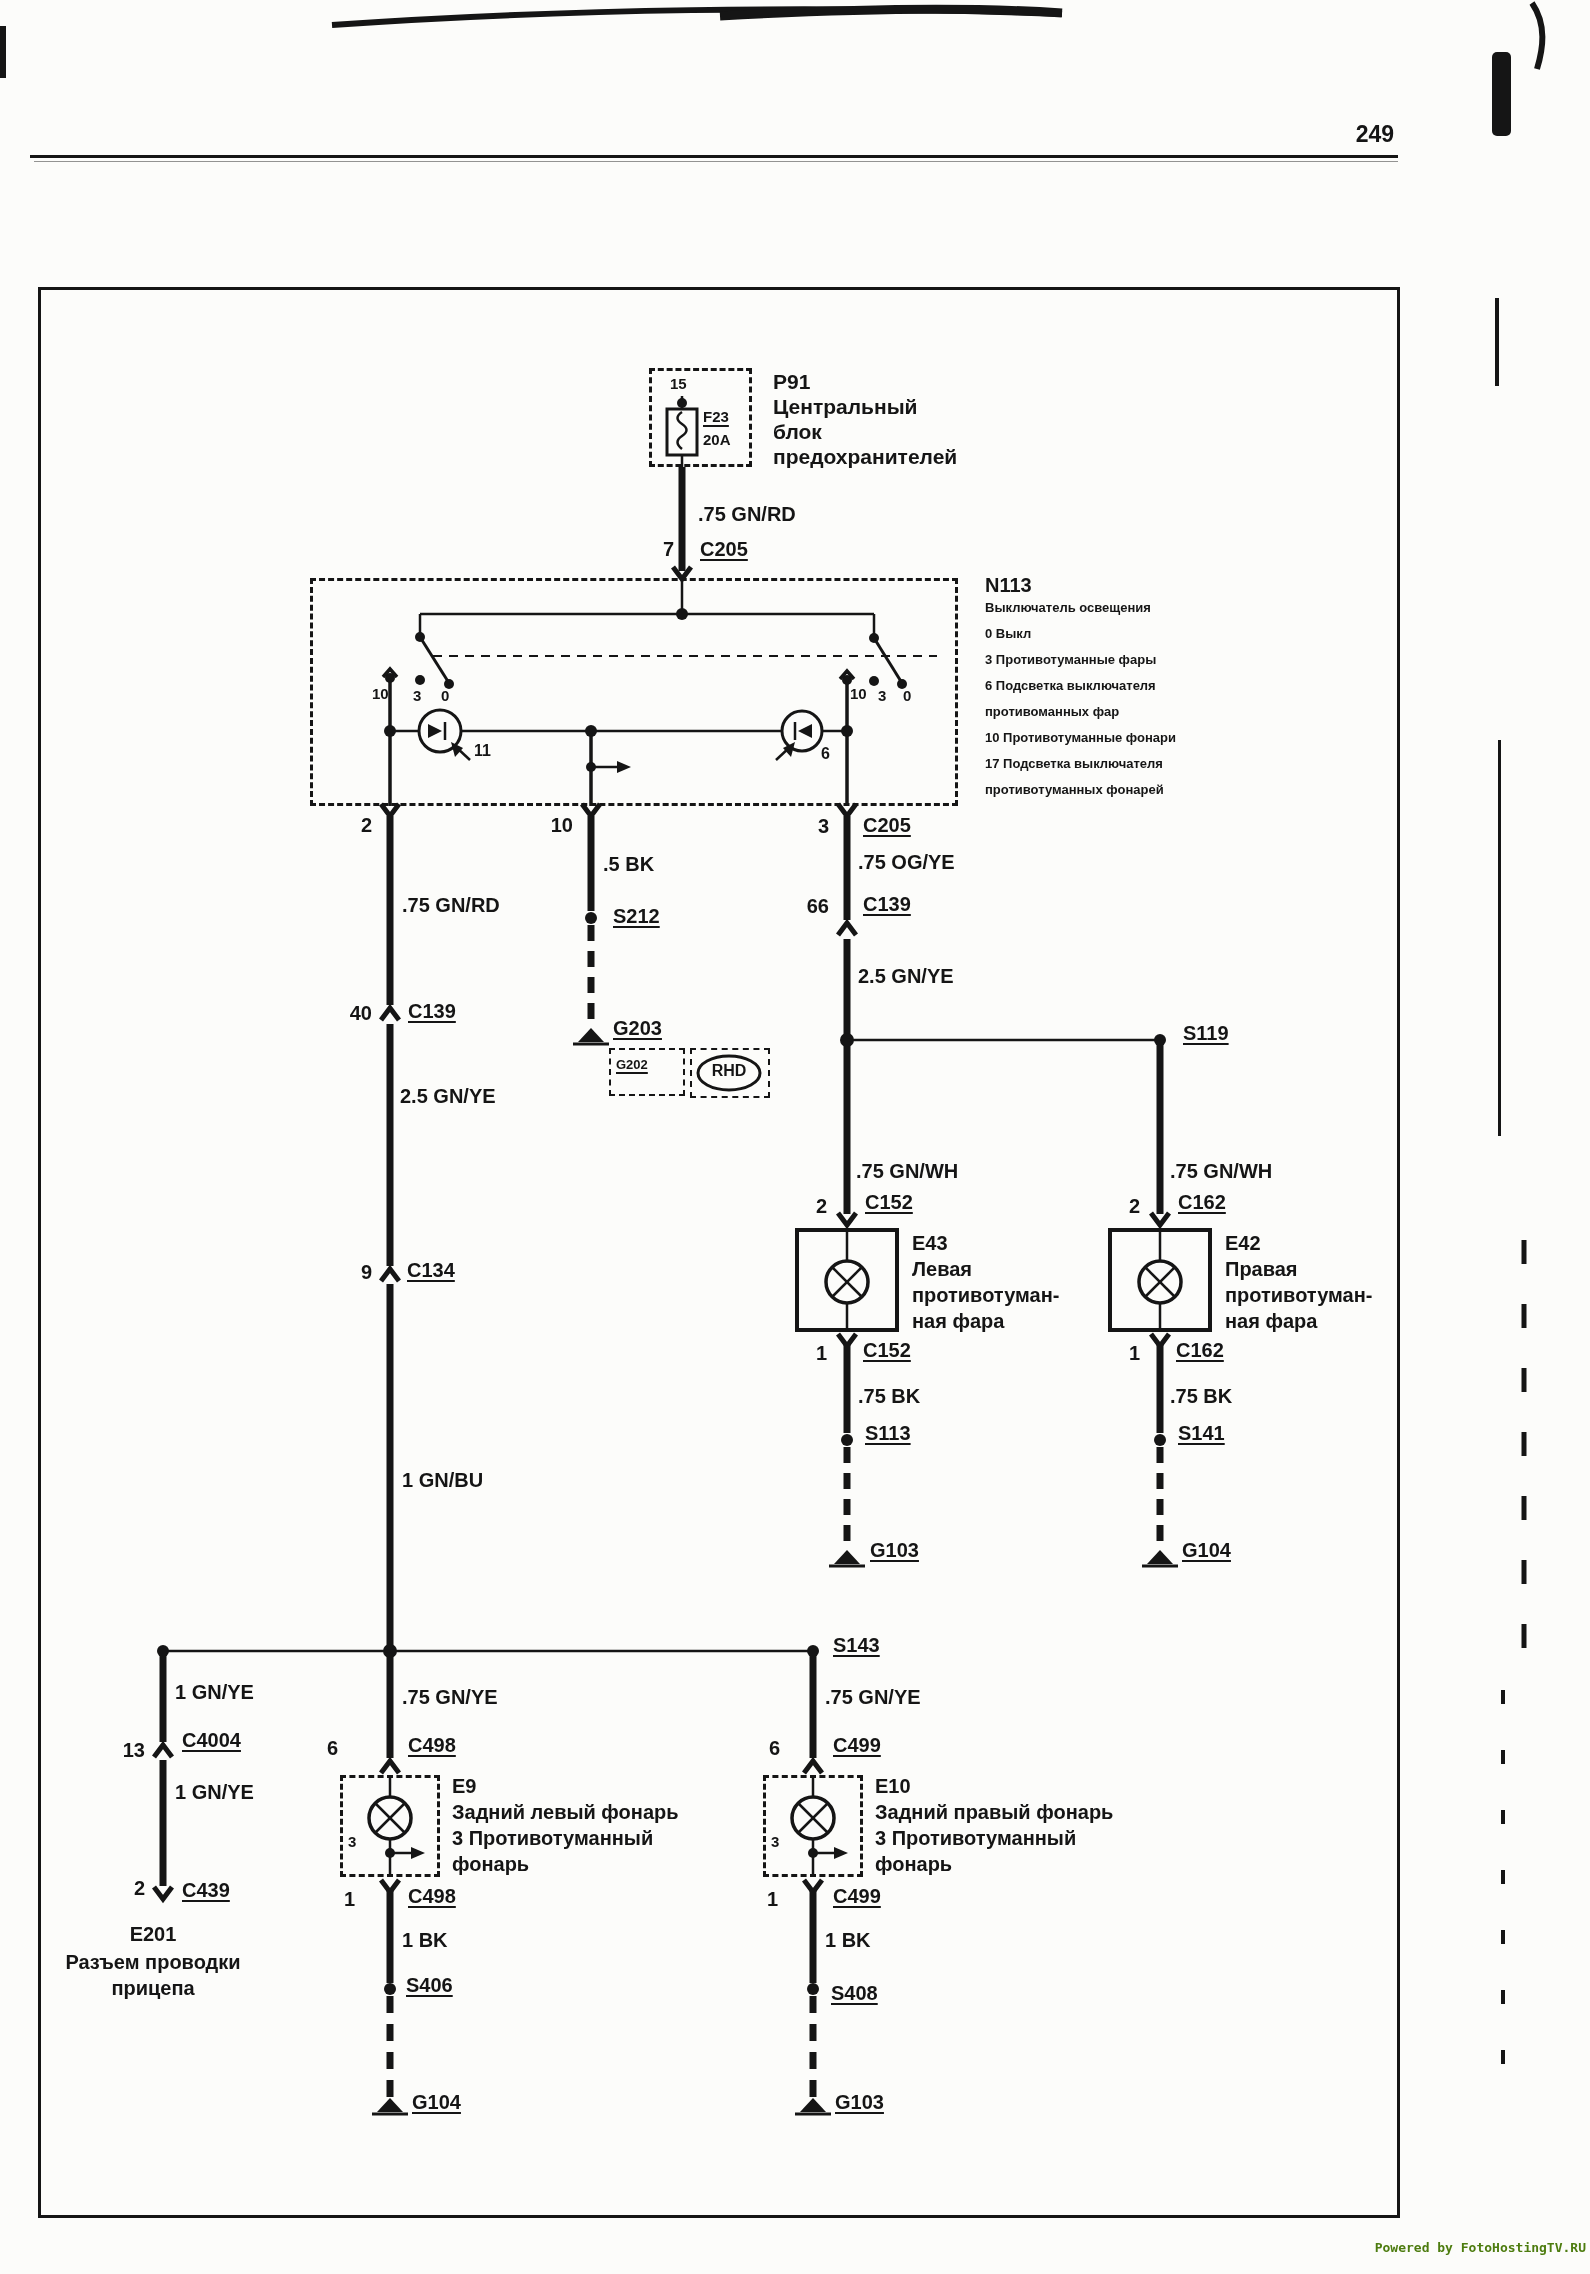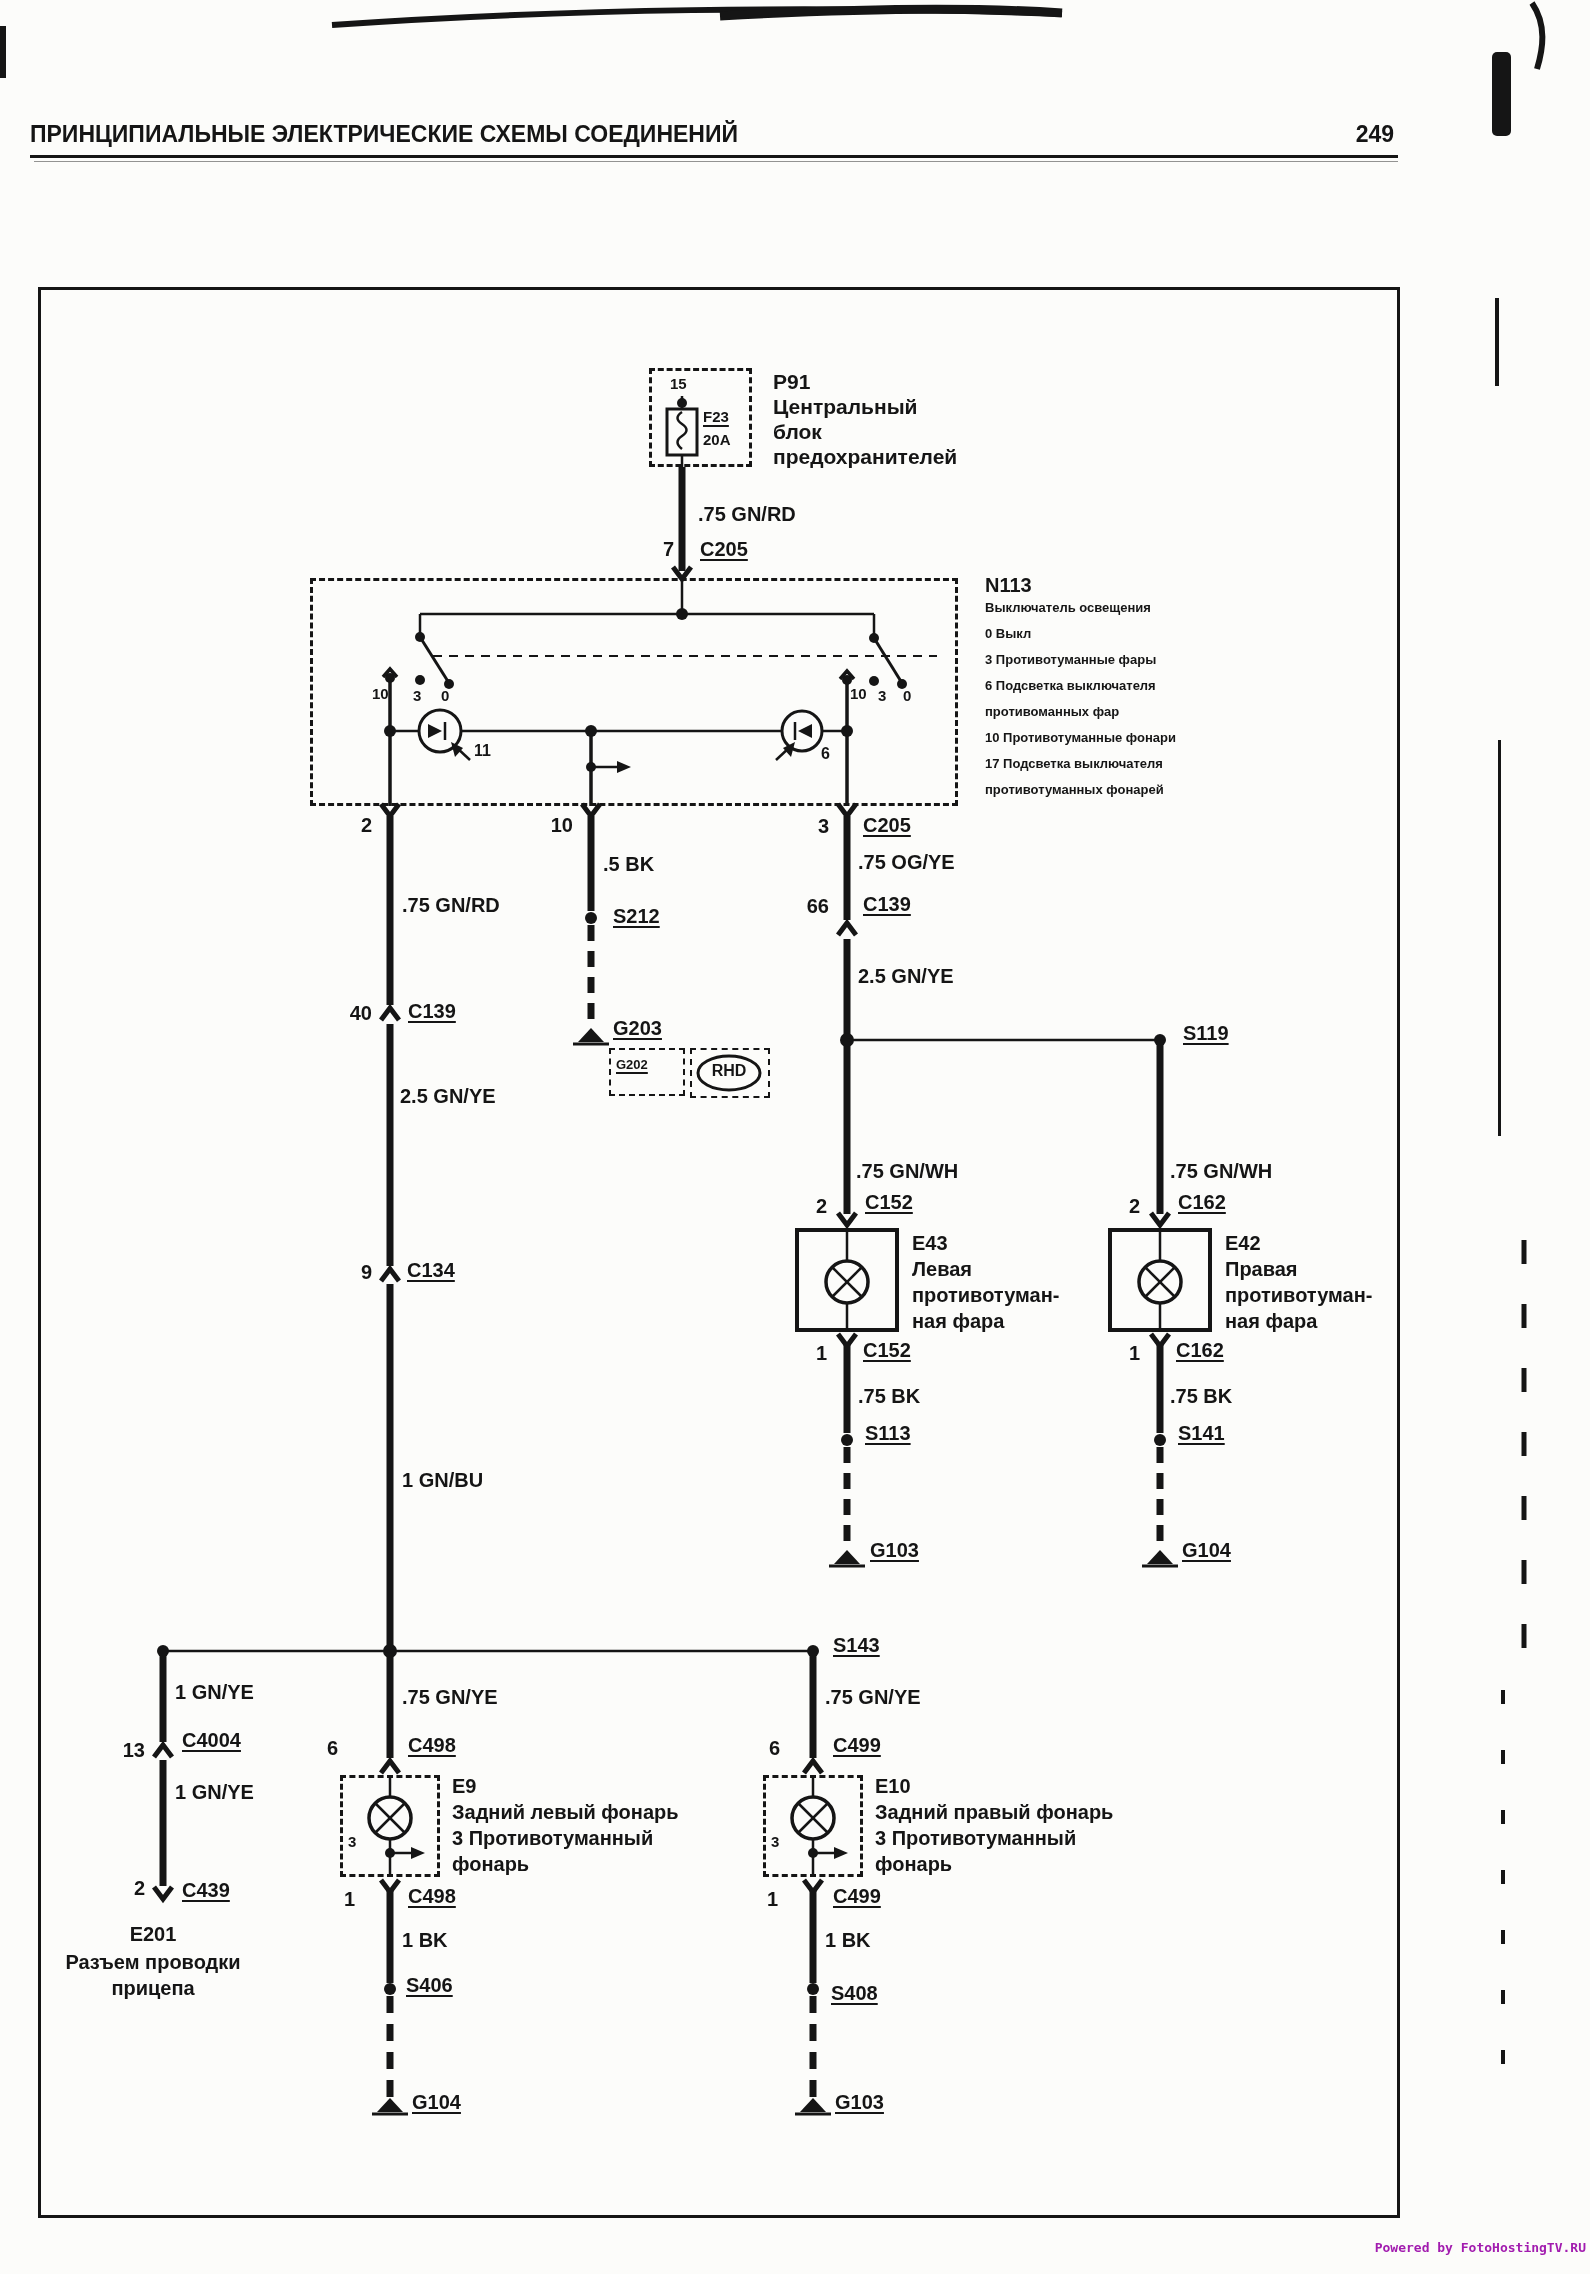--- a/index.html
+++ b/index.html
@@ -25,21 +25,20 @@
   .hline2{position:absolute;left:34px;top:161px;width:1364px;border-top:1.5px solid #151515;opacity:.45;}
   svg.layer{position:absolute;left:0;top:0;}
   .wm{position:absolute;left:1256px;top:2240px;width:330px;text-align:right;
       font-family:"DejaVu Sans Mono",monospace;font-size:13px;font-weight:bold;}
 </style>
 </head>
 <body>
 
 <div class="page">
 
-  <div class="lbl fs23" style="left:30px;top:122px">ПРИНЦИПИАЛЬНЫЕ ЭЛЕКТРИЧЕСКИЕ СХЕМЫ СОЕДИНЕНИЙ</div>
   <div class="lbl fs23 ra" style="left:1330px;top:122px;width:64px">249</div>
   <div class="hline"></div>
   <div class="hline2"></div>
 
   <div class="frame"></div>
 
   <div class="box dash35" style="left:649px;top:368px;width:103px;height:99px"></div>
   <div class="box dash35" style="left:310px;top:578px;width:648px;height:228px"></div>
   <div class="box solid4" style="left:795px;top:1228px;width:104px;height:104px"></div>
   <div class="box solid4" style="left:1108px;top:1228px;width:104px;height:104px"></div>
@@ -351,15 +350,15 @@
   <div class="lbl" style="left:875px;top:1802px">Задний правый фонарь</div>
   <div class="lbl" style="left:875px;top:1828px">3 Противотуманный</div>
   <div class="lbl" style="left:875px;top:1854px">фонарь</div>
   <div class="lbl sm" style="left:771px;top:1834px">3</div>
   <div class="lbl ra" style="left:740px;top:1889px;width:38px">1</div>
   <div class="lbl u" style="left:833px;top:1886px">C499</div>
   <div class="lbl" style="left:825px;top:1930px">1 BK</div>
   <div class="lbl u" style="left:831px;top:1983px">S408</div>
   <div class="lbl u" style="left:835px;top:2092px">G103</div>
 
-  <div class="wm" style="color:#a21caf">Powered by FotoHostingTV.RU</div>
+  <div class="wm" style="color:#4d7c0f">Powered by FotoHostingTV.RU</div>
 
 </div>
 
 </body></html>

